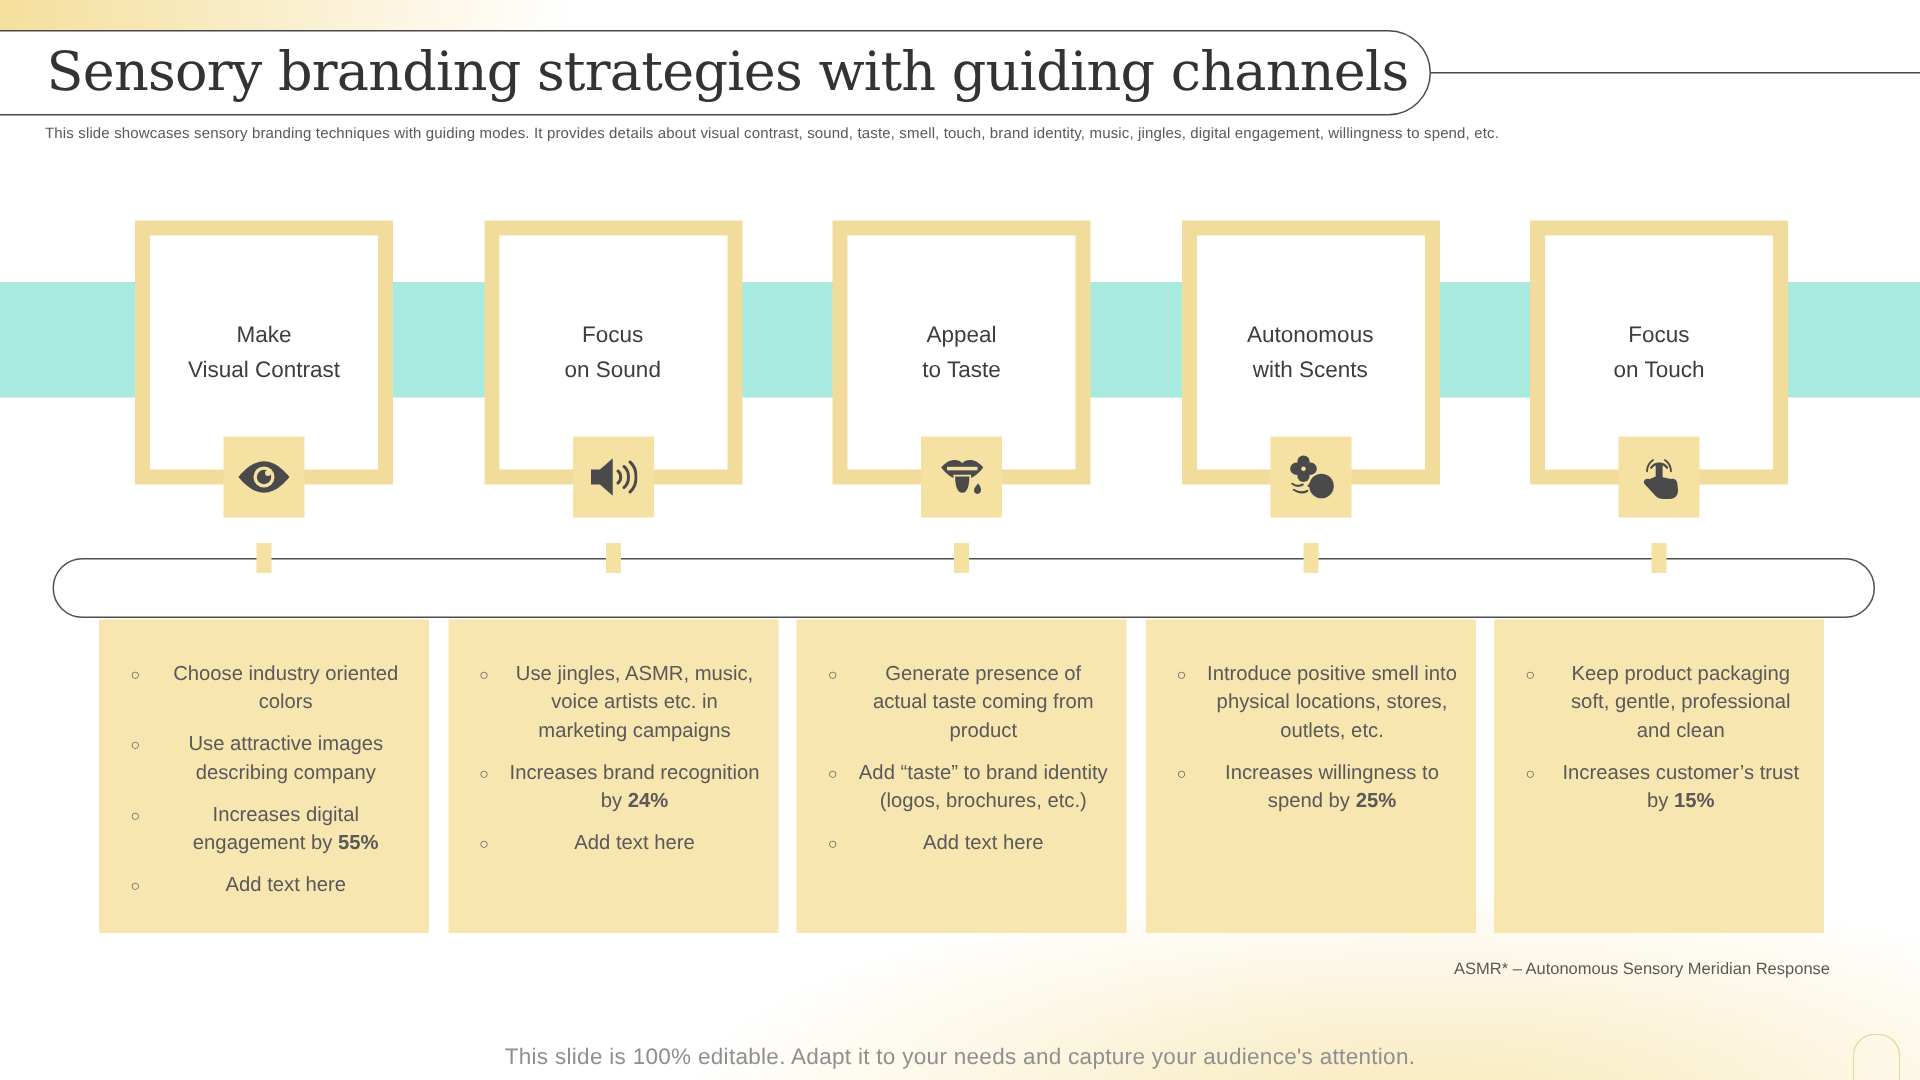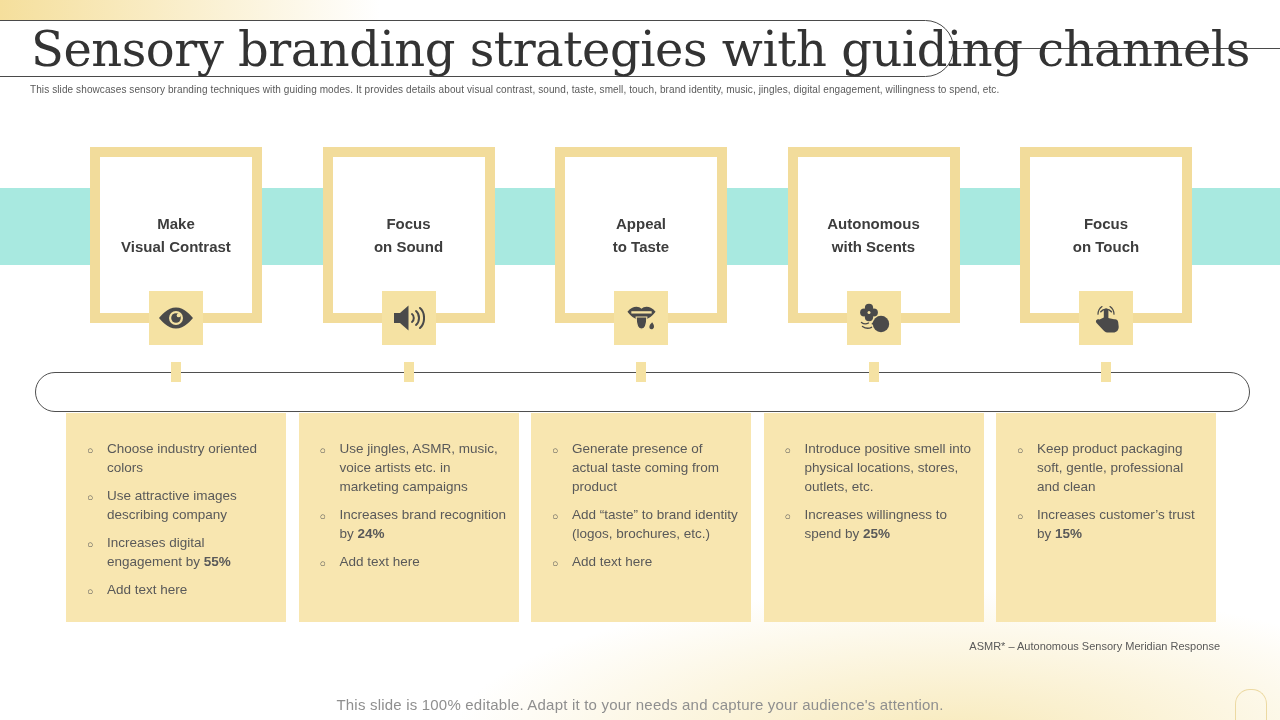--- a/index.html
+++ b/index.html
@@ -12,47 +12,47 @@
   .grad-br{position:absolute;right:0;bottom:0;width:820px;height:130px;
     background:radial-gradient(ellipse at 60% 115%,rgba(246,228,168,.8),rgba(255,255,255,0) 72%);}
   .corner-arch{position:absolute;right:13px;bottom:-12px;width:30px;height:42px;
     border:1.5px solid #ecd9a2;border-bottom:none;border-radius:15px 15px 0 0;background:transparent;}
 
   
   .title-pill{position:absolute;top:20px;left:-60px;width:1014px;height:57px;
     border:1.2px solid var(--line_color);border-radius:29px;background:#fff;
     display:flex;align-items:center;box-sizing:border-box;padding-left:90px;z-index:4;}
   .title-pill h1{margin:0;font-family:"DejaVu Serif","Liberation Serif",serif;
-    font-weight:500;font-size:48px;letter-spacing:-.5px;color:var(--title_text);white-space:nowrap;}
+    font-weight:500;font-size:36px;letter-spacing:-.5px;color:var(--title_text);white-space:nowrap;}
   .title-line{position:absolute;top:48px;left:950px;right:0;border-top:1.2px solid var(--line_color);z-index:3;}
   .subtitle{position:absolute;top:84px;left:30px;width:1200px;margin:0;
     font-size:10px;color:var(--body_text);letter-spacing:.1px;}
 
   
   .teal-band{position:absolute;top:188px;left:0;width:100%;height:77px;background:var(--teal_band);z-index:0;}
 
   
   .timeline-pill{position:absolute;top:372px;left:35px;width:1215px;height:40px;
     border:1px solid #4f4f4f;border-radius:21px;background:#fff;box-sizing:border-box;z-index:1;}
 
   
   .column{position:absolute;top:147px;width:220px;height:475px;z-index:2;}
   .card{position:absolute;top:0;left:24px;width:172px;height:176px;
     background:var(--card_border_yellow);box-sizing:border-box;padding:10px;}
   .card-inner{width:100%;height:100%;background:#fff;display:flex;align-items:center;justify-content:center;text-align:center;}
-  .card-title{font-size:15px;font-weight:bold;color:var(--heading_text);line-height:23px;}
+  .card-title{font-size:15px;font-weight:normal;color:var(--heading_text);line-height:23px;}
   .icon-square{position:absolute;top:144px;left:83px;width:54px;height:54px;
     background:var(--icon_square_yellow);display:flex;align-items:center;justify-content:center;z-index:2;}
   .icon-square svg{display:block;}
   .connector{position:absolute;top:215px;left:105px;width:10px;height:20px;background:var(--icon_square_yellow);z-index:3;}
   .bullets-box{position:absolute;top:266px;left:0;width:220px;height:209px;
     background:var(--detail_box_yellow);box-sizing:border-box;padding:26px 12px 0 18px;z-index:2;}
   .bullets-box ul{list-style:none;margin:0;padding:0;}
   .bullets-box li{position:relative;padding-left:23px;margin-bottom:9px;
-    font-size:13.5px;line-height:19px;color:var(--body_text);}
+    font-size:13.5px;line-height:19px;color:var(--body_text);text-align:center;}
   .bullets-box li::before{content:"○";position:absolute;left:3px;top:1.5px;font-size:10.5px;color:var(--body_text);}
   .bullets-box b{font-weight:bold;color:var(--body_text);}
 
   
   .footnote{position:absolute;top:640px;right:60px;margin:0;font-size:11px;color:var(--body_text);}
   .footer-note{position:absolute;top:696px;left:0;width:100%;margin:0;text-align:center;
     font-size:15px;color:var(--muted_text);letter-spacing:.2px;}
 </style>
 </head>
 <body style="--teal_band: #a8e9e0; --card_border_yellow: #f2dc9b; --icon_square_yellow: #f5e2a3; --detail_box_yellow: #f8e6b0; --title_text: #333333; --heading_text: #3d3d3d; --body_text: #595959; --muted_text: #8f8f8f; --line_color: #4a4a4a; --icon_color: #4a4a4a;">

